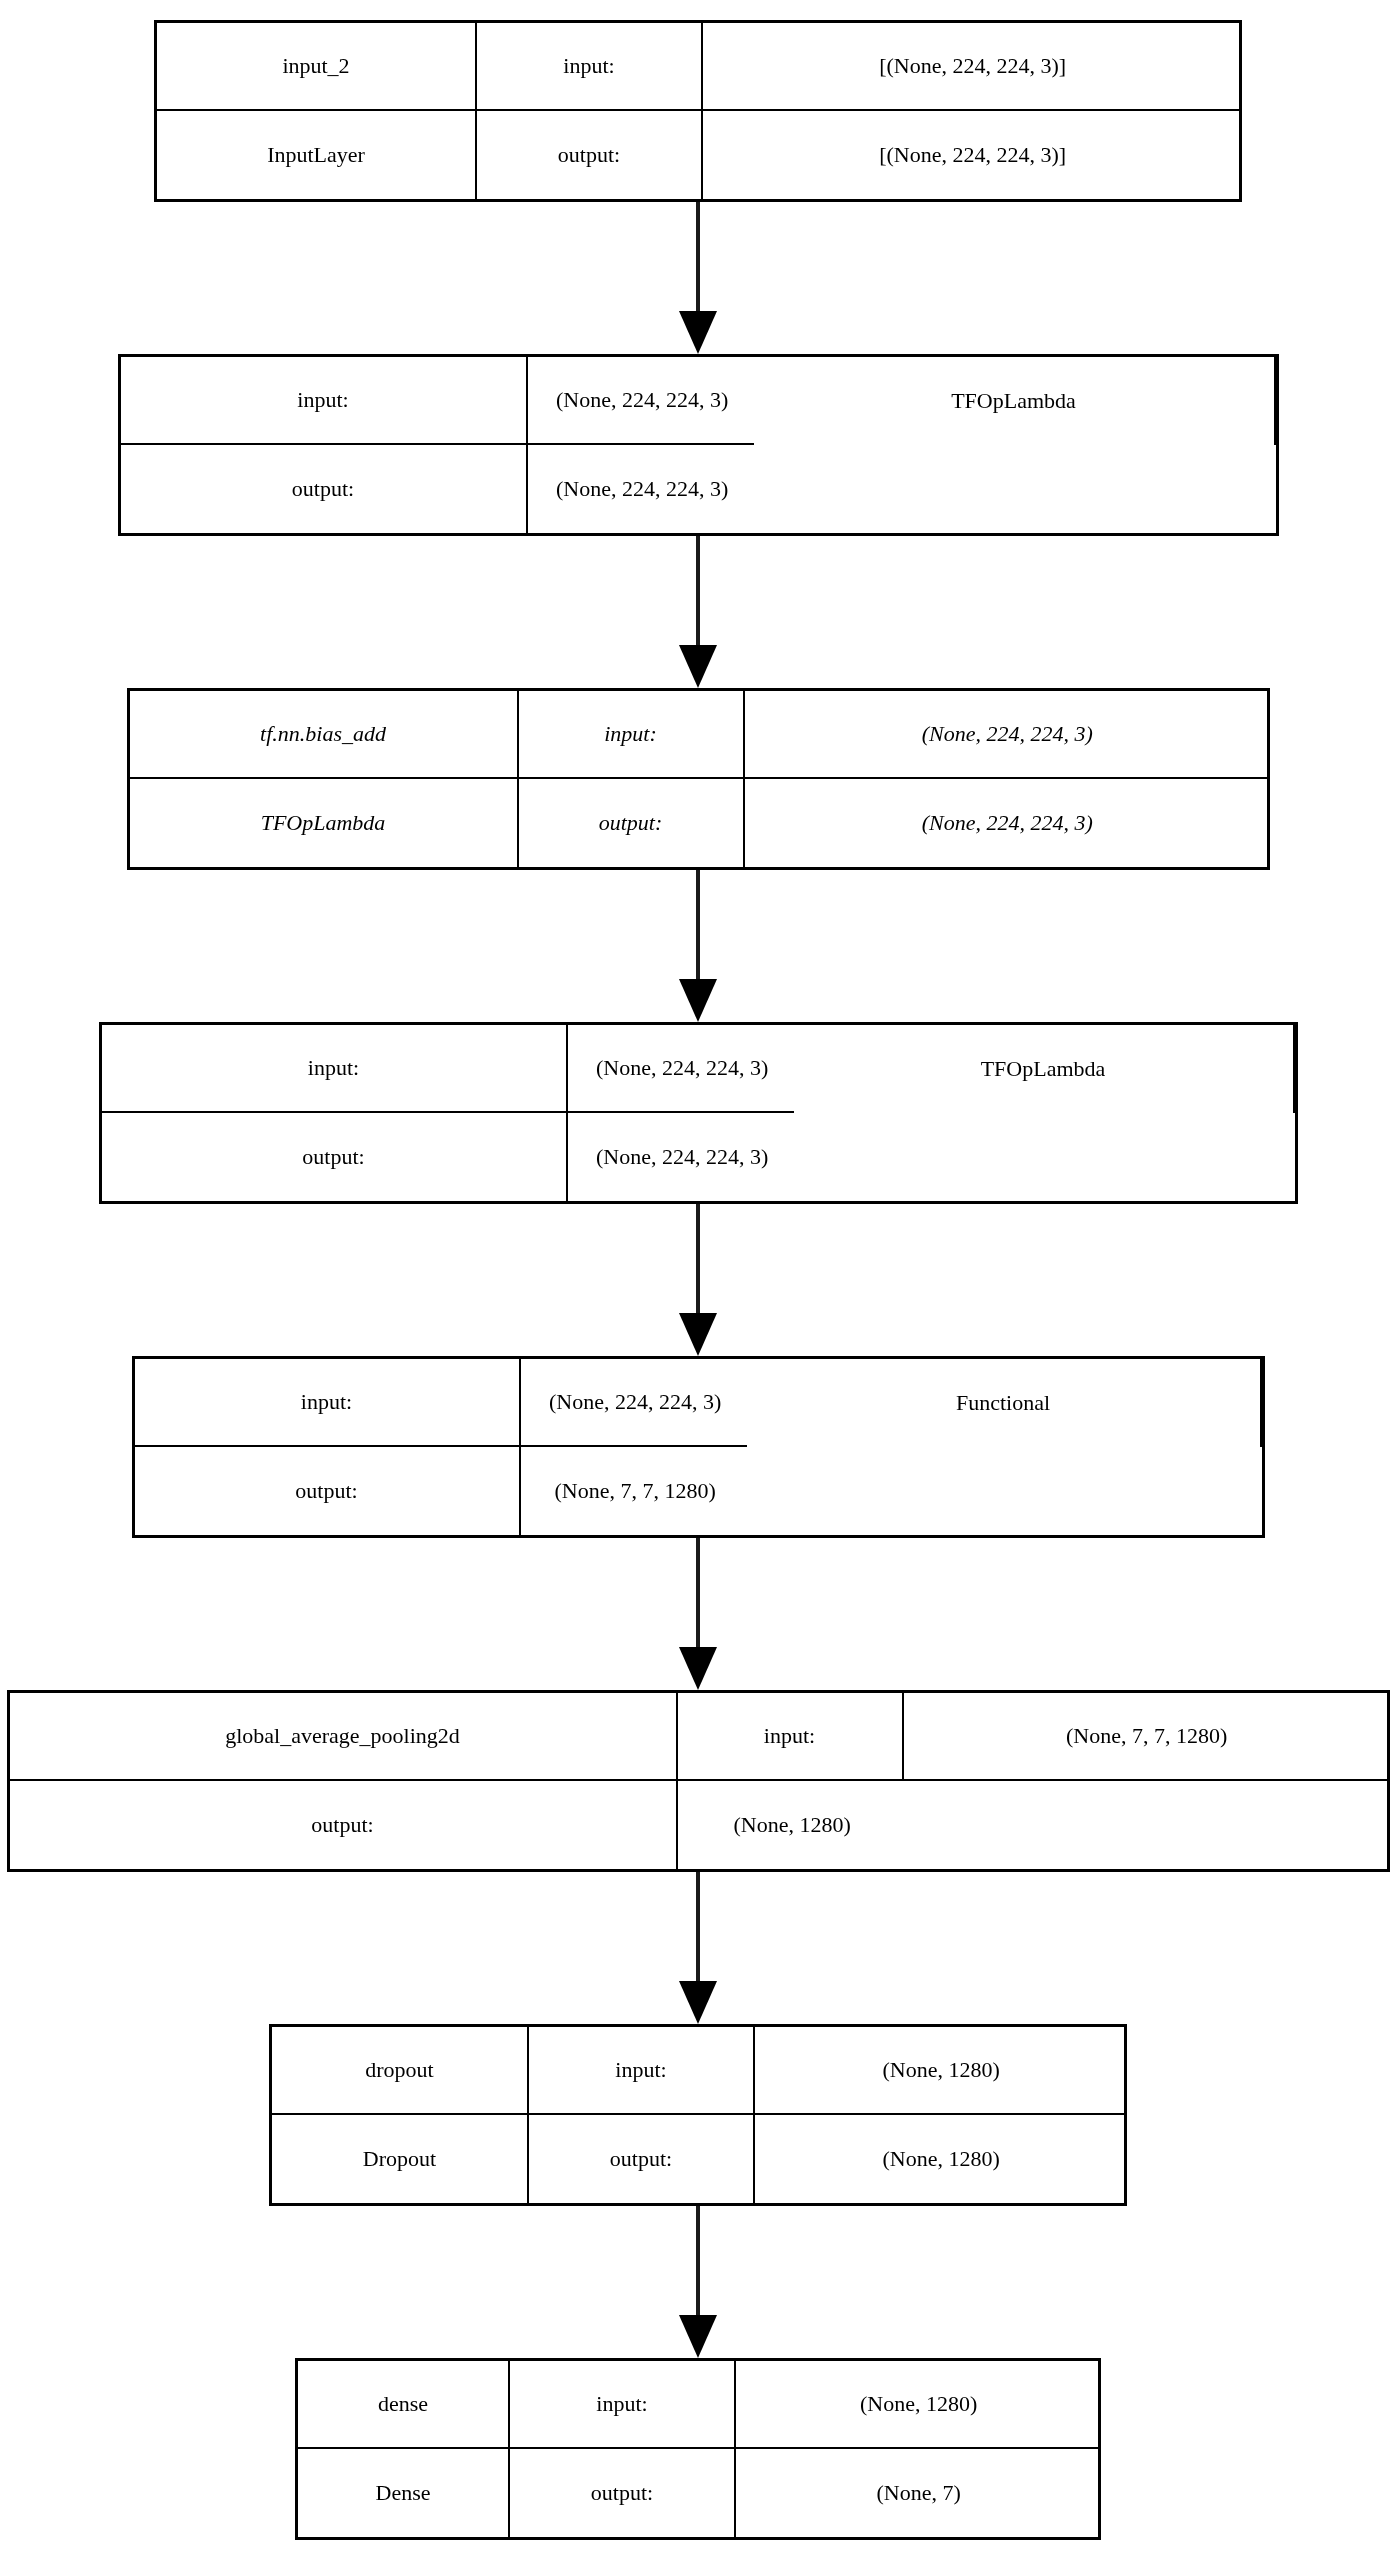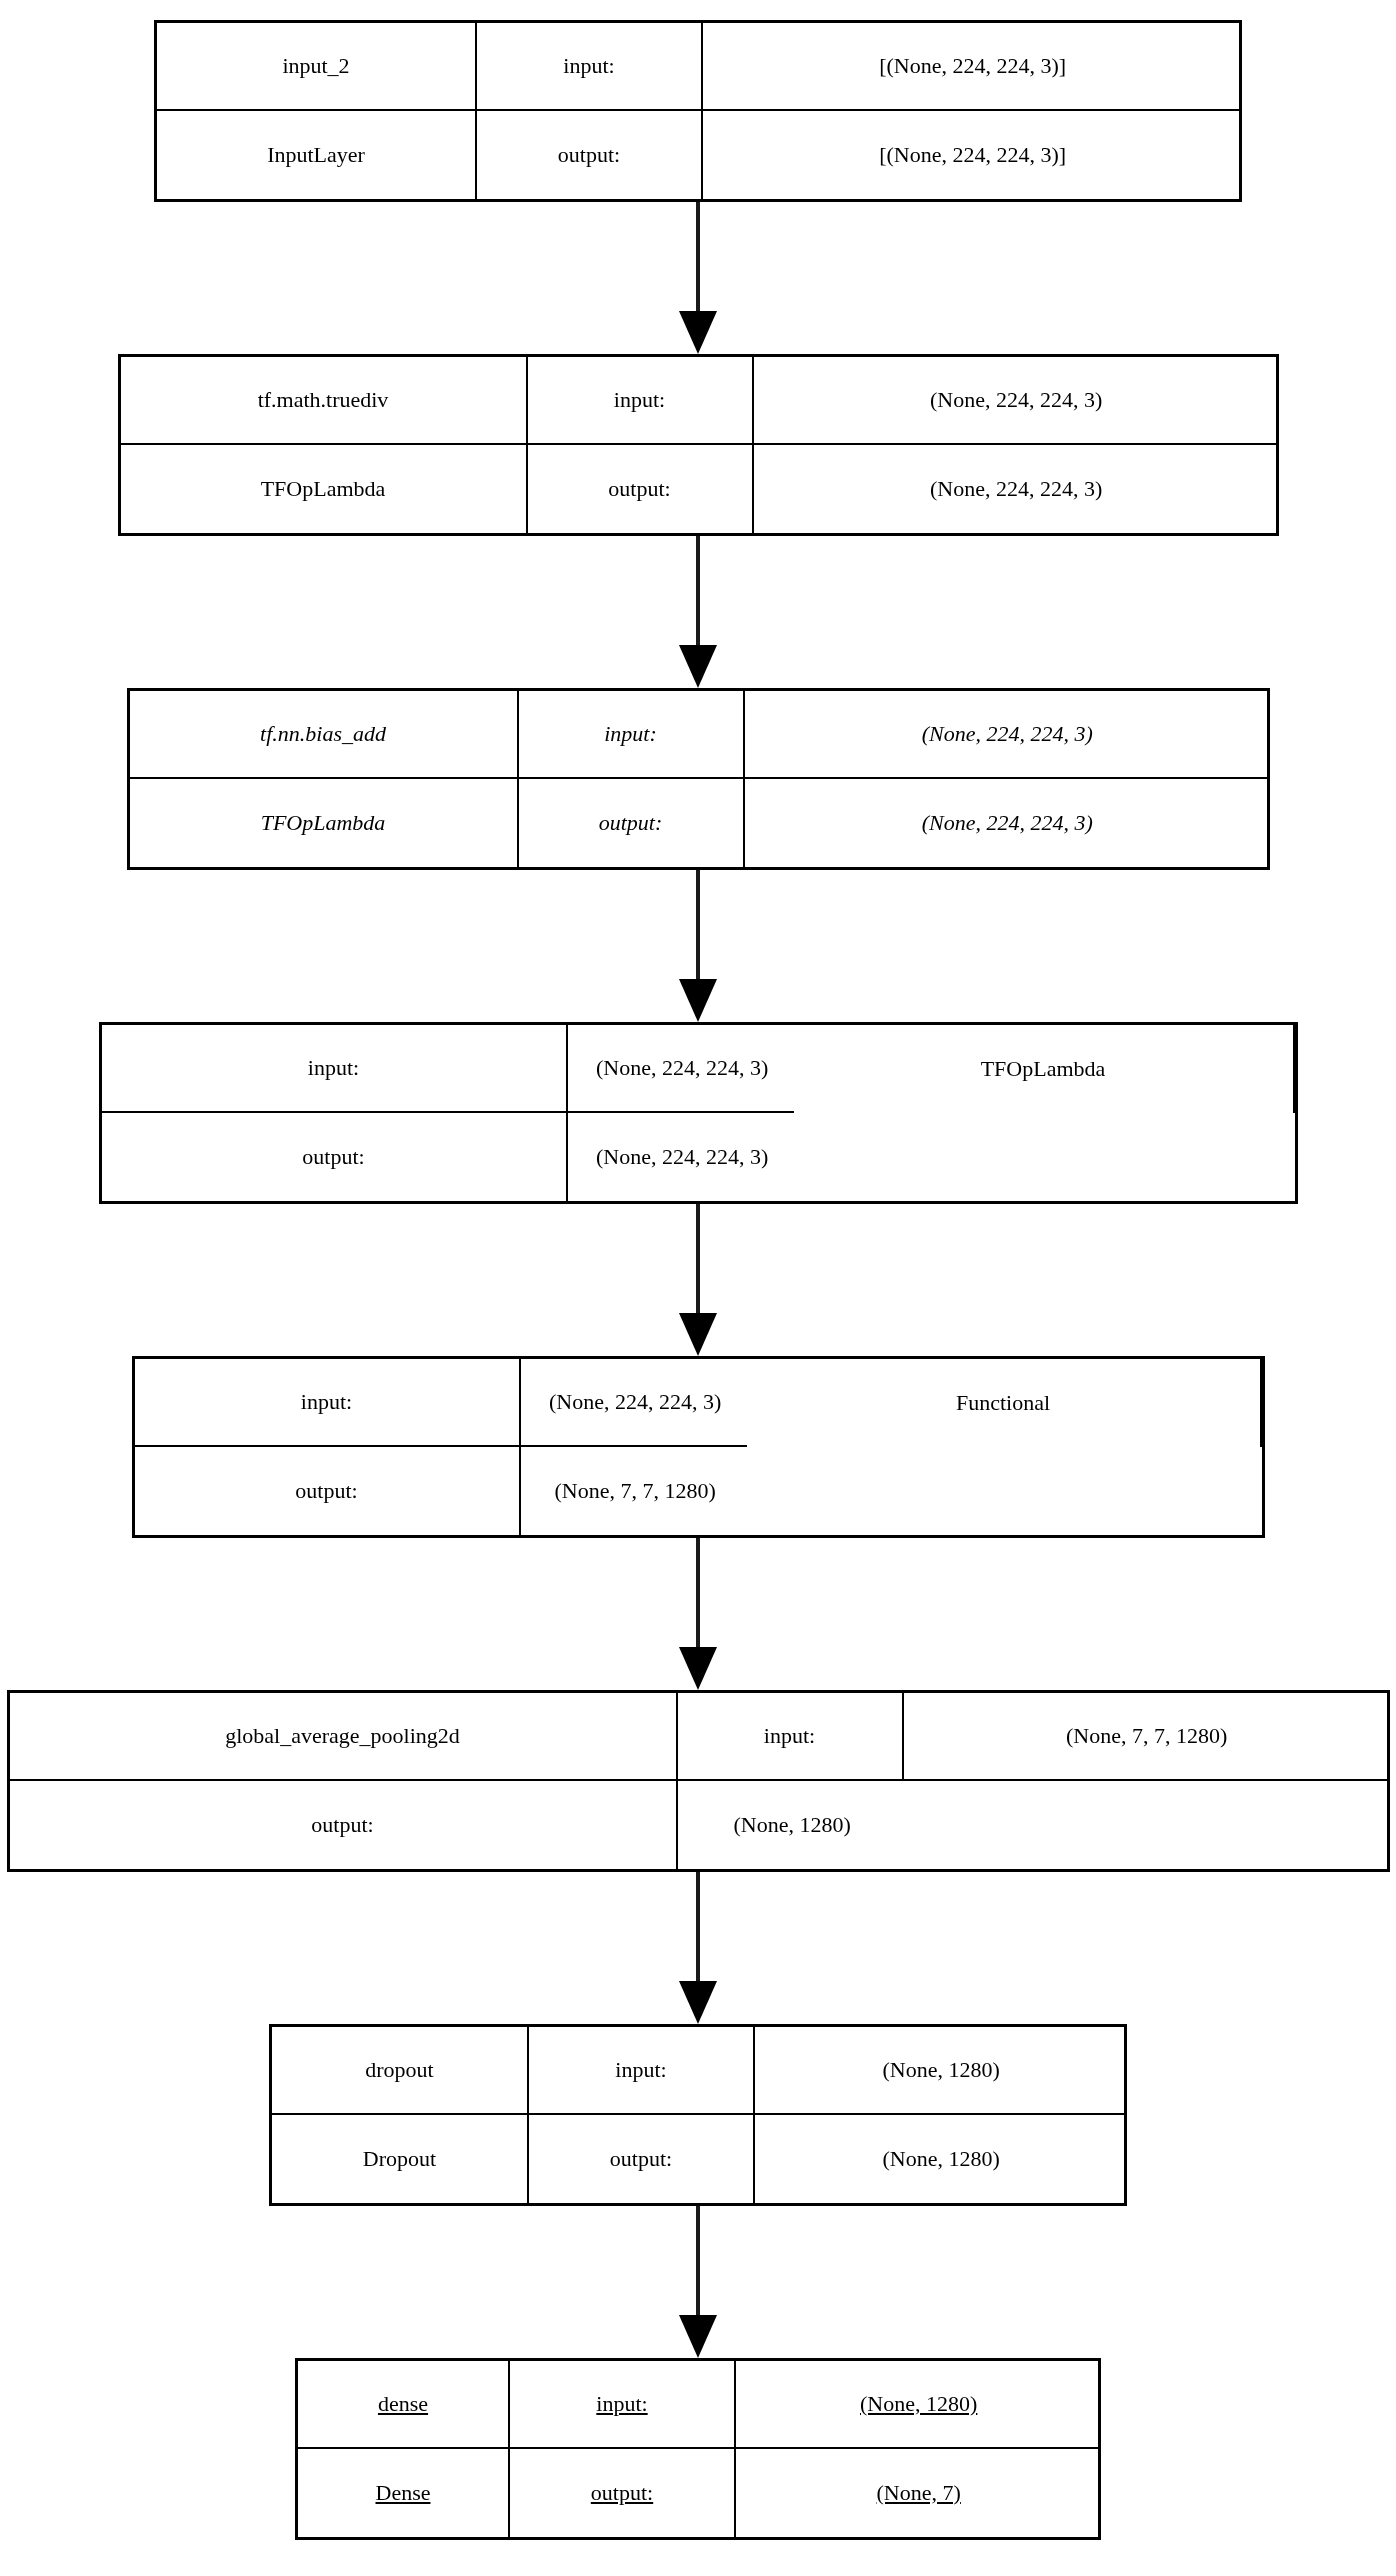--- a/index.html
+++ b/index.html
@@ -44,21 +44,21 @@
   .cell.last-row { border-bottom: none; }
 
   
   .n1 { grid-template-columns: 320px 226px 536px; }
   .n2 { grid-template-columns: 407px 226px 522px; }
   .n3 { grid-template-columns: 389px 226px 522px; font-style: italic; }
   .n4 { grid-template-columns: 466px 226px 501px; }
   .n5 { grid-template-columns: 386px 226px 515px; }
   .n6 { grid-template-columns: 668px 226px 483px; }
   .n7 { grid-template-columns: 257px 226px 369px; }
-  .n8 { grid-template-columns: 212px 226px 362px; text-decoration: underline; }
+  .n8 { grid-template-columns: 212px 226px 362px; }
 
   .edge {
     display: flex;
     flex-direction: column;
     align-items: center;
     height: 152px;
     flex: 0 0 auto;
   }
   .edge-line {
     width: 4.9px;
@@ -87,21 +87,20 @@
     <div class="cell last-row">output:</div>
     <div class="cell last-col last-row">[(None, 224, 224, 3)]</div>
   </div>
 
   <div class="edge">
     <div class="edge-line"></div>
     <div class="edge-head"></div>
   </div>
 
   <div class="node n2">
-    <div class="cell">tf.math.truediv</div>
     <div class="cell">input:</div>
     <div class="cell last-col">(None, 224, 224, 3)</div>
     <div class="cell last-row">TFOpLambda</div>
     <div class="cell last-row">output:</div>
     <div class="cell last-col last-row">(None, 224, 224, 3)</div>
   </div>
 
   <div class="edge">
     <div class="edge-line"></div>
     <div class="edge-head"></div>

